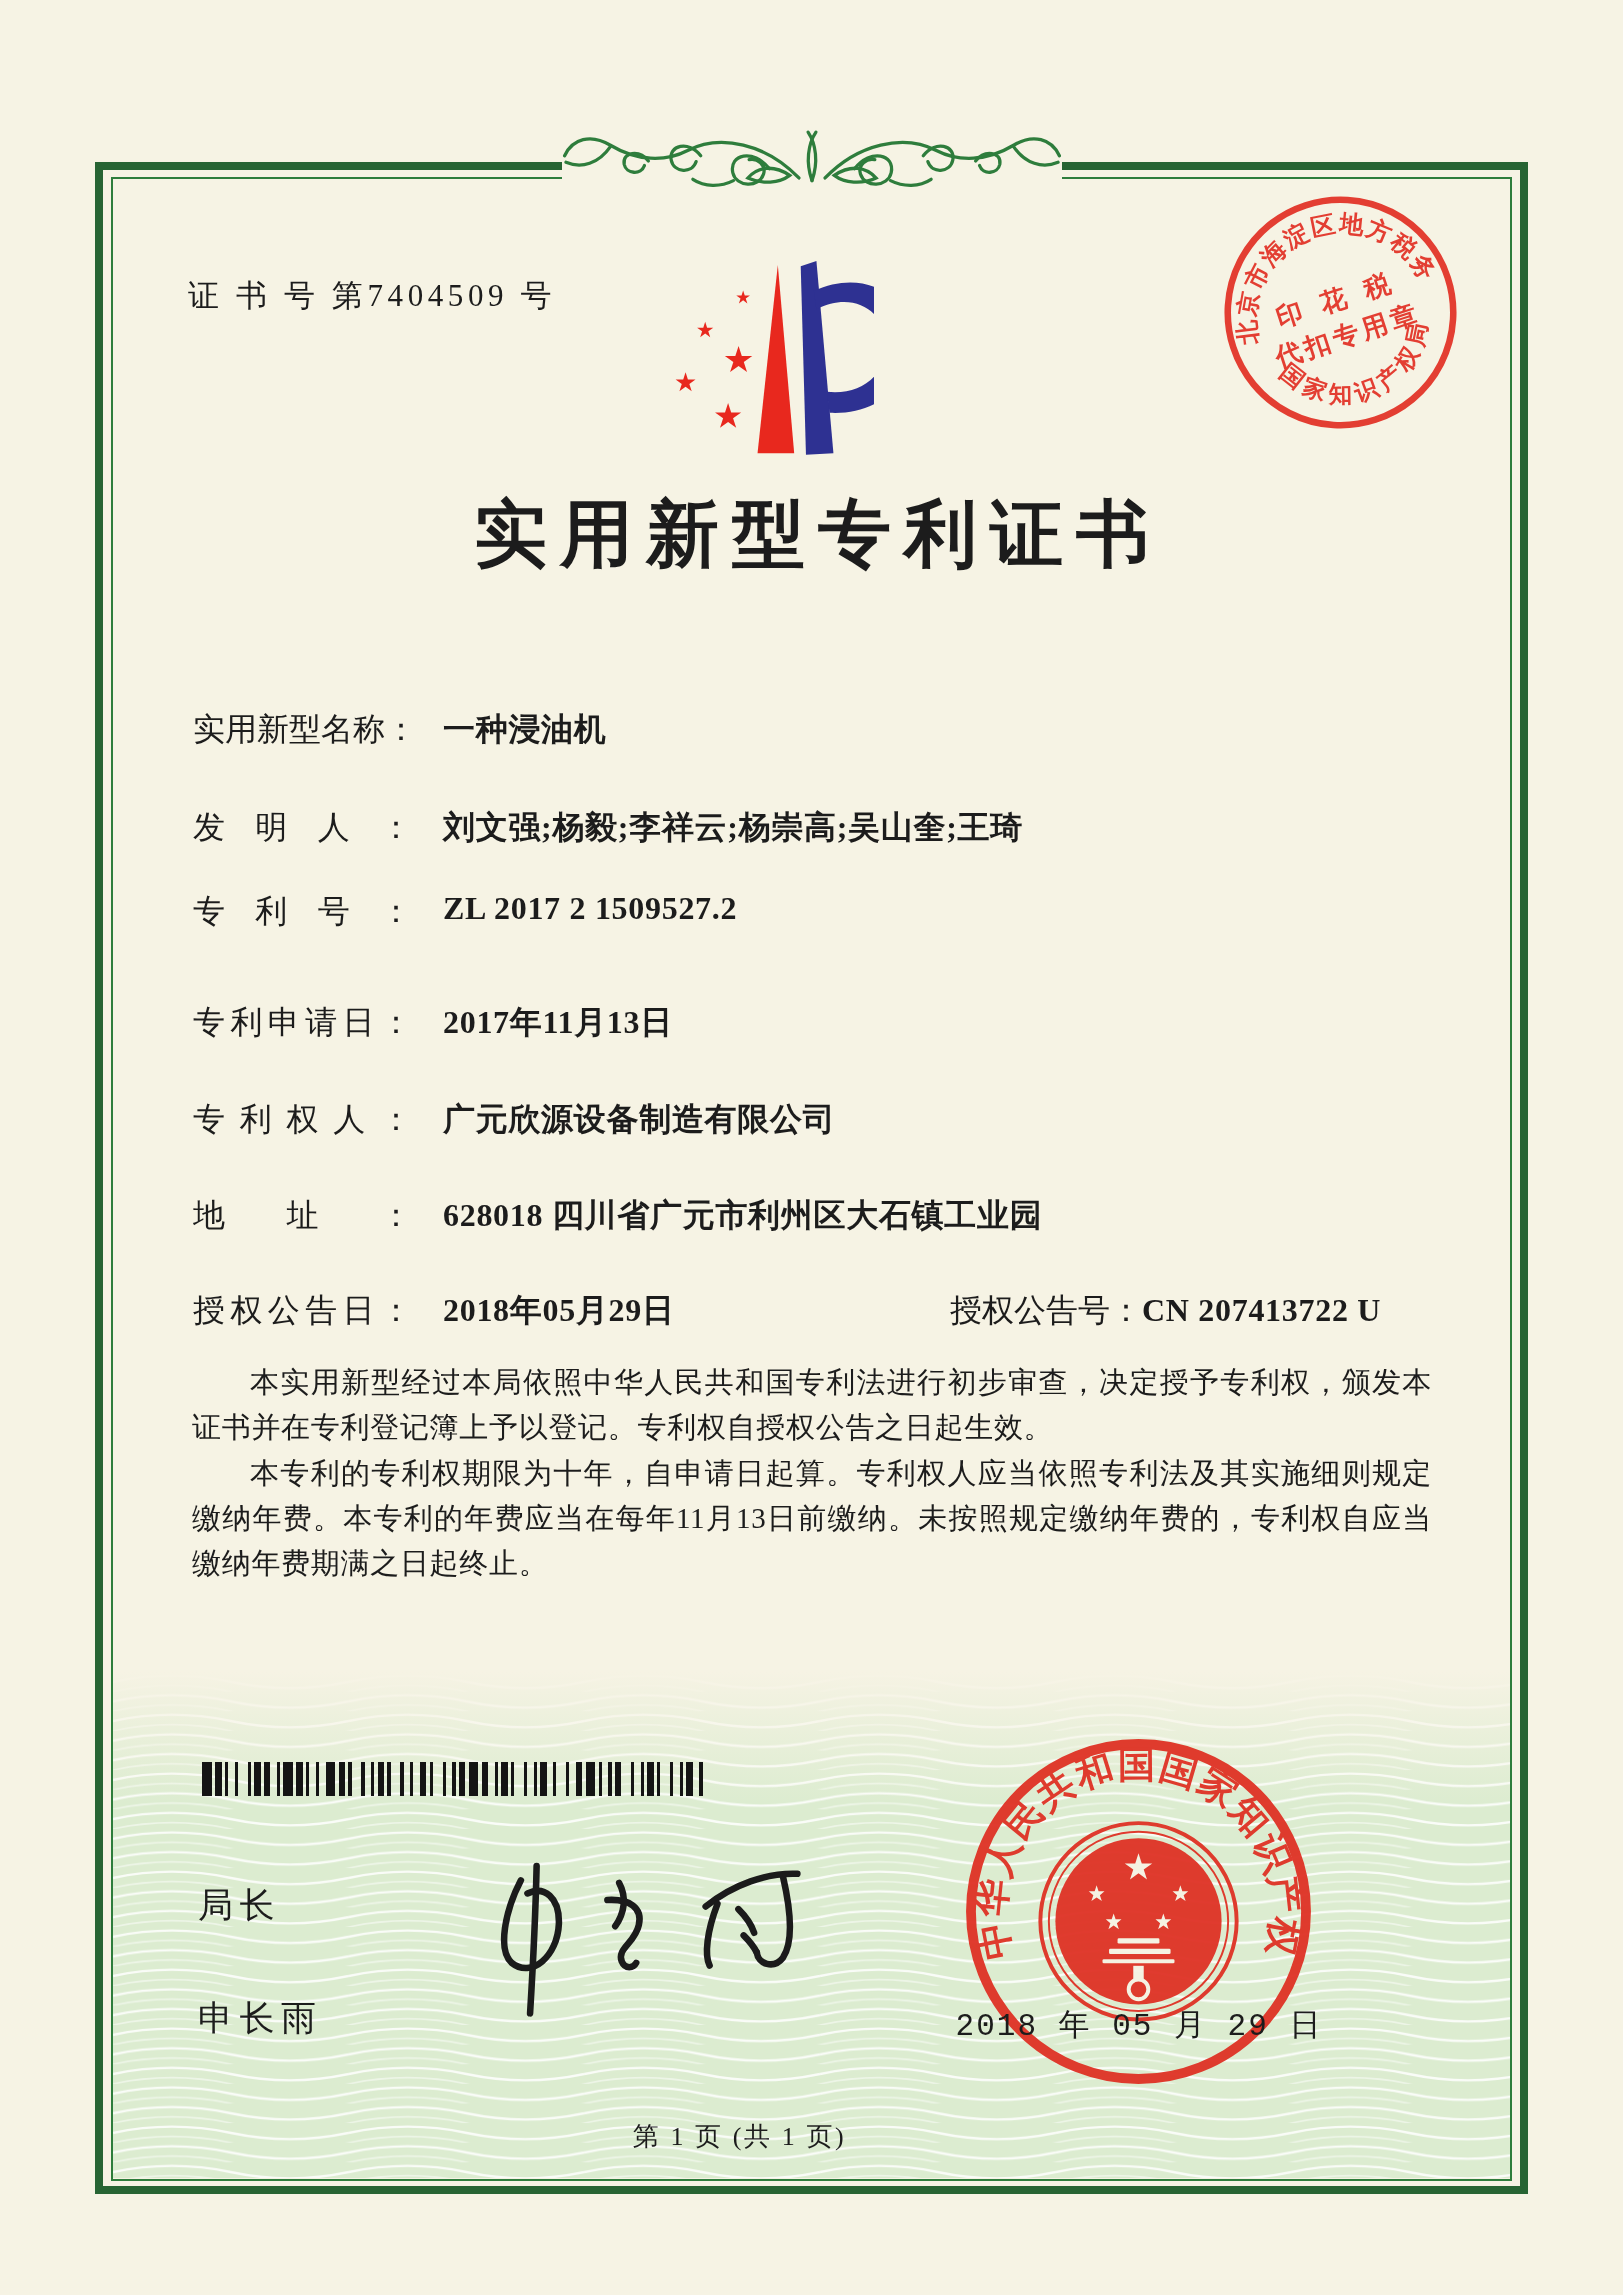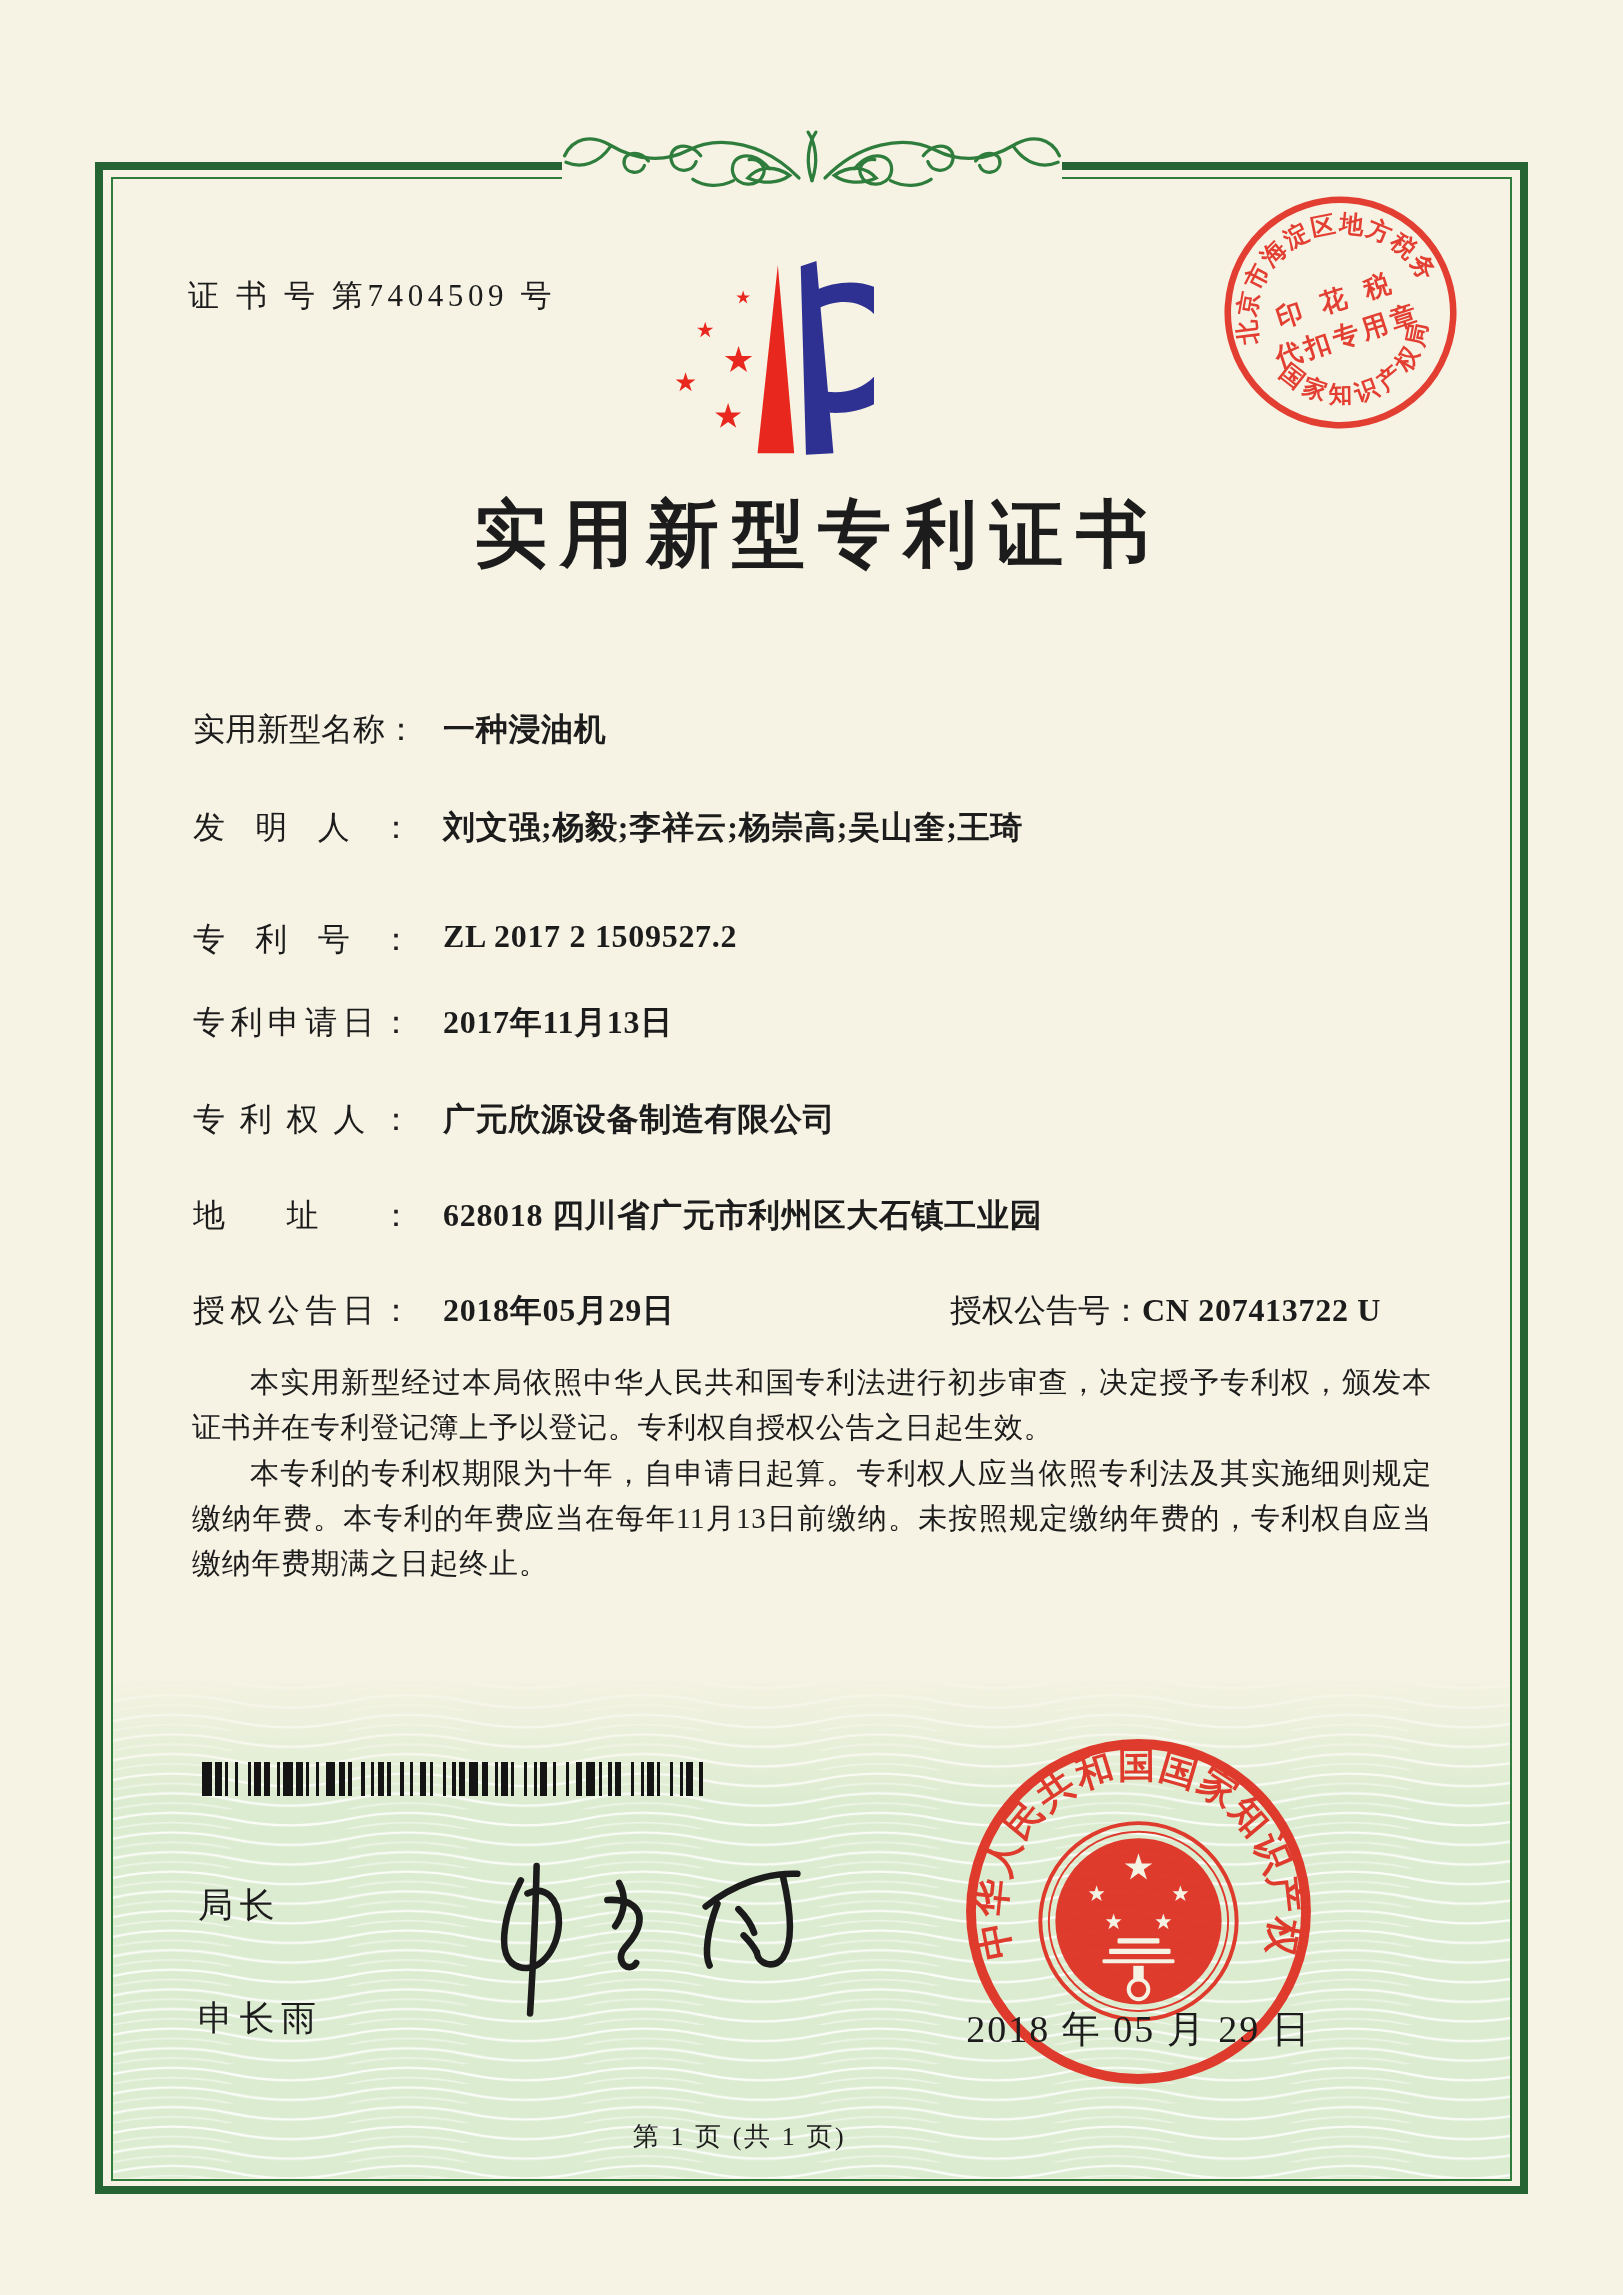--- a/index.html
+++ b/index.html
@@ -19,40 +19,40 @@
   .cert-no{position:absolute;left:188px;top:275px;font-size:31px;letter-spacing:4.6px;z-index:3;}
   .logo{position:absolute;left:645px;top:257px;width:229px;height:216px;z-index:3;}
   .tax-stamp{position:absolute;left:1193px;top:165px;width:295px;height:295px;z-index:3;opacity:.93;}
   .title{position:absolute;left:0;right:0;top:486px;text-align:center;font-size:73px;
          font-weight:bold;letter-spacing:13px;text-indent:13px;z-index:3;}
   
   .frow{position:absolute;left:193px;display:flex;font-size:32px;z-index:3;white-space:nowrap;}
   .flabel{flex:none;display:inline-block;width:219px;text-align:justify;text-align-last:justify;
           font-weight:500;}
   .fvalue{margin-left:31px;font-weight:600;letter-spacing:0.7px;}
-  .r1{top:708px}.r2{top:806px}.r3{top:918px}.r4{top:1001px}
+  .r1{top:708px}.r2{top:806px}.r3{top:890px}.r4{top:1001px}
   .r5{top:1098px}.r6{top:1194px}.r7{top:1289px}
   .grant-right{position:absolute;left:950px;top:1289px;font-size:32px;z-index:3;white-space:nowrap;}
   .grant-right .glabel{font-weight:500;}
   .grant-right .gvalue{font-weight:600;letter-spacing:0.7px;}
   
   .body-text{position:absolute;left:191px;width:1242px;top:1359px;z-index:3;
              font-size:29px;line-height:45px;text-align:justify;letter-spacing:0.7px;}
   .body-text p{margin:1px;text-indent:2em;font-weight:500;}
   
   .barcode{position:absolute;left:202px;top:1762px;width:501px;height:34px;display:flex;z-index:3;}
   .barcode span{height:100%;}
   
   .signer-title{position:absolute;left:198px;top:1882px;font-size:35px;letter-spacing:6.5px;z-index:3;}
   .signer-name{position:absolute;left:198px;top:1951px;font-size:35px;letter-spacing:6.5px;z-index:3;margin-top:44px;}
   .signature{position:absolute;left:458px;top:1843px;width:380px;height:190px;z-index:4;}
   
   .seal{position:absolute;left:952px;top:1725px;width:373px;height:373px;z-index:3;opacity:.94;}
   .seal-date{position:absolute;left:948px;top:2004px;width:382px;text-align:center;
-             font-size:38px;letter-spacing:2px;z-index:5;font-weight:500;}
+             font-size:31px;letter-spacing:2px;z-index:5;font-weight:500;font-family:Liberation Mono, monospace;}
   
   .footer{position:absolute;left:576px;top:2119px;width:327px;text-align:center;
           font-size:26px;letter-spacing:2.6px;z-index:3;}
   
   .ornament{position:absolute;left:562px;top:115px;width:500px;height:105px;z-index:2;}
 </style>
 </head>
 <body>
 
 <div id="page">

